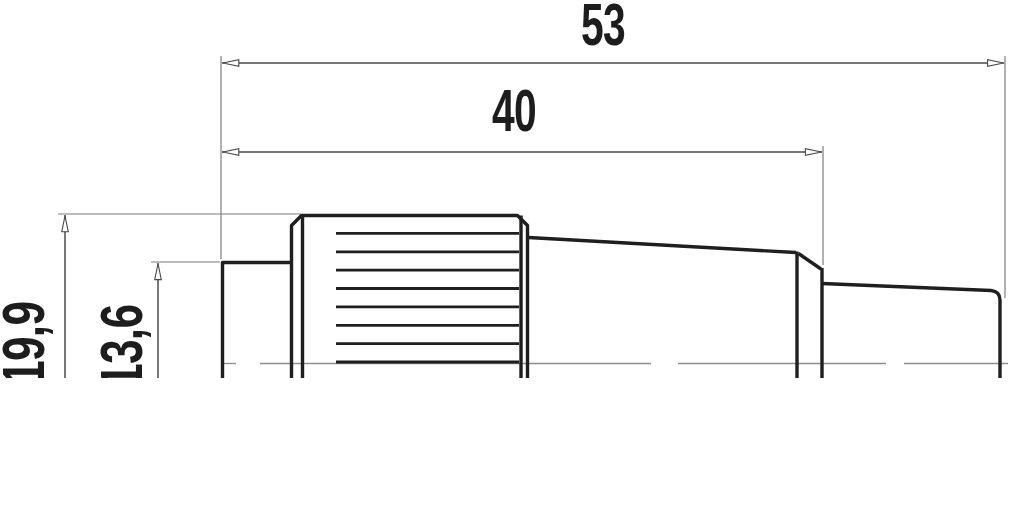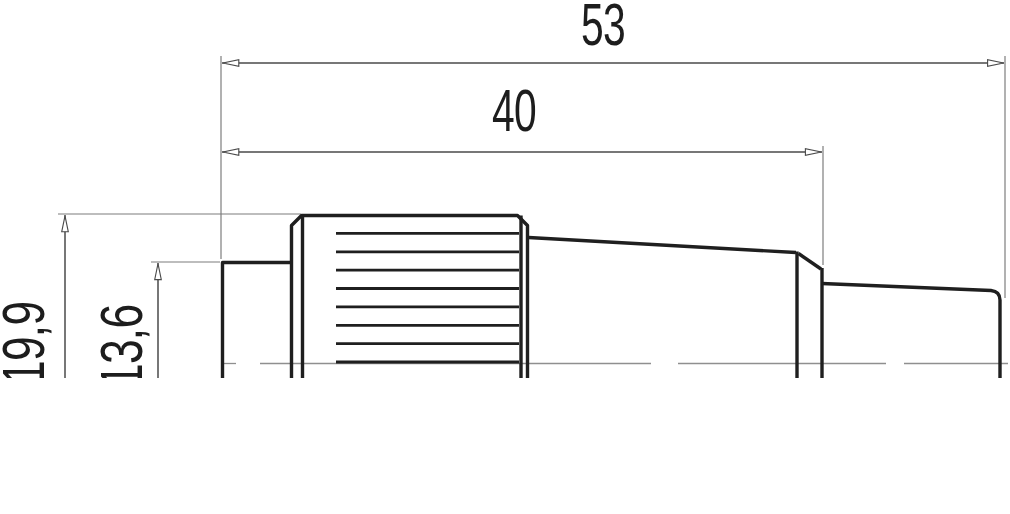--- a/index.html
+++ b/index.html
@@ -7,20 +7,21 @@
     padding: 0;
     background: #ffffff;
   }
   .stage {
     position: relative;
     width: 1010px;
     height: 378px;
     background: #ffffff;
     overflow: hidden;
     font-family: "Liberation Sans", sans-serif;
+    font-weight: bold;
   }
   .stage svg {
     position: absolute;
     left: 0;
     top: 0;
   }
   .dim-label {
     position: absolute;
     color: #1d1d1d;
     font-size: 60px;

